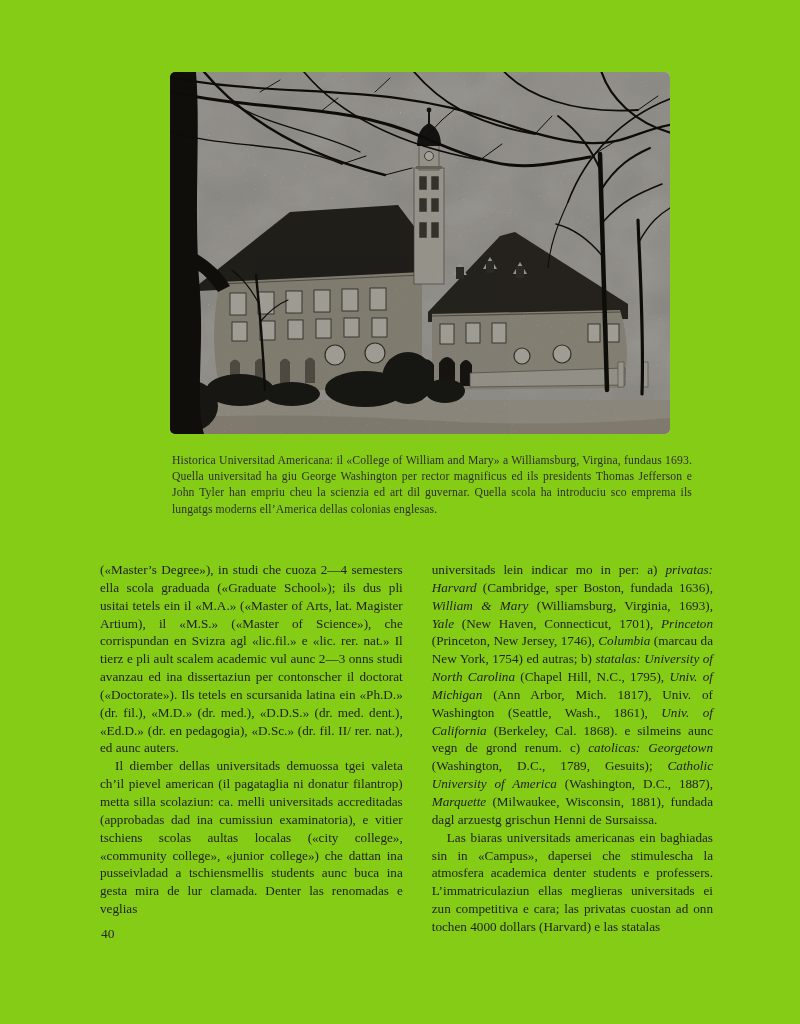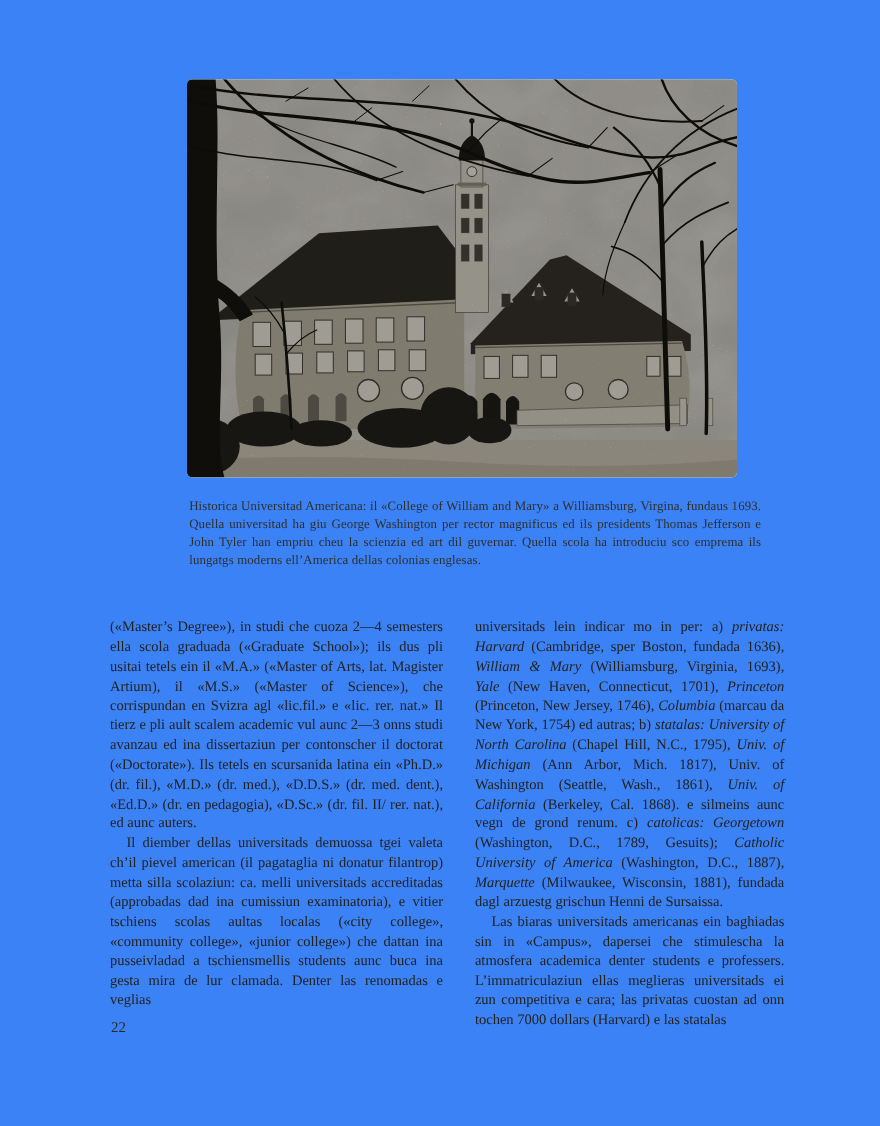--- a/index.html
+++ b/index.html
@@ -1,19 +1,19 @@
 <!DOCTYPE html>
 <html><head>
 <meta charset="utf-8">
 <style>
   html,body{margin:0;padding:0;background:#e9e9e7;}
   .page{
     position:relative;
     width:800px;height:1024px;
-    background:#3b82f6;
+    background:#84cc16;
     font-family:"Liberation Serif", serif;
     color:#24231f;
     margin:0 auto;
     overflow:hidden;
   }
   .figure{
     position:absolute;left:170px;top:72px;width:500px;height:362px;
     border-radius:5px;overflow:hidden;background:#e6e3db;
   }
   .figure svg{display:block;width:100%;height:100%;}
@@ -210,19 +210,19 @@
     <p>Historica Universitad Americana: il «College of William and Mary» a Williamsburg, Virgina, fundaus 1693. Quella universitad ha giu George Washington per rector magnificus ed ils presidents Thomas Jefferson e John Tyler han empriu cheu la scienzia ed art dil guvernar. Quella scola ha introduciu sco emprema ils lungatgs moderns ell’America dellas colonias englesas.</p>
   </div>
 
   <div class="columns">
     <div class="col-left">
         <p><span>(«Master’s Degree»), in studi che cuoza 2—4 semesters ella scola graduada («Graduate School»); ils dus pli usitai tetels ein il «M.A.» («Master of Arts, lat. Magister Artium), il «M.S.» («Master of Science»), che corrispundan en Svizra agl «lic.fil.» e «lic. rer. nat.» Il tierz e pli ault scalem academic vul aunc 2—3 onns studi avanzau ed ina dissertaziun per contonscher il doctorat («Doctorate»). Ils tetels en scursanida latina ein «Ph.D.» (dr. fil.), «M.D.» (dr. med.), «D.D.S.» (dr. med. dent.), «Ed.D.» (dr. en pedagogia), «D.Sc.» (dr. fil. II/ rer. nat.), ed aunc auters.</span></p>
         <p class="indent"><span>Il diember dellas universitads demuossa tgei valeta ch’il pievel american (il pagataglia ni donatur filantrop) metta silla scolaziun: ca. melli universitads accreditadas (approbadas dad ina cumissiun examinatoria), e vitier tschiens scolas aultas localas («city college», «community college», «junior college») che dattan ina pusseivladad a tschiensmellis students aunc buca ina gesta mira de lur clamada. Denter las renomadas e veglias</span></p>
       </div>
     <div class="col-right">
         <p><span>universitads lein indicar mo in per: a) </span><span class="it">privatas: Harvard </span><span>(Cambridge, sper Boston, fundada 1636), </span><span class="it">William &amp; Mary </span><span>(Williamsburg, Virginia, 1693), </span><span class="it">Yale </span><span>(New Haven, Connecticut, 1701), </span><span class="it">Princeton </span><span>(Princeton, New Jersey, 1746), </span><span class="it">Columbia </span><span>(marcau da New York, 1754) ed autras; b) </span><span class="it">statalas: University of North Carolina </span><span>(Chapel Hill, N.C., 1795), </span><span class="it">Univ. of Michigan </span><span>(Ann Arbor, Mich. 1817), Univ. of Washington (Seattle, Wash., 1861), </span><span class="it">Univ. of California </span><span>(Berkeley, Cal. 1868). e silmeins aunc vegn de grond renum. c) </span><span class="it">catolicas: Georgetown </span><span>(Washington, D.C., 1789, Gesuits); </span><span class="it">Catholic University of America </span><span>(Washington, D.C., 1887), </span><span class="it">Marquette </span><span>(Milwaukee, Wisconsin, 1881), fundada dagl arzuestg grischun Henni de Sursaissa.</span></p>
-        <p class="indent"><span>Las biaras universitads americanas ein baghiadas sin in «Campus», dapersei che stimulescha la atmosfera academica denter students e professers. L’immatriculaziun ellas meglieras universitads ei zun competitiva e cara; las privatas cuostan ad onn tochen 7000 dollars (Harvard) e las statalas</span></p>
+        <p class="indent"><span>Las biaras universitads americanas ein baghiadas sin in «Campus», dapersei che stimulescha la atmosfera academica denter students e professers. L’immatriculaziun ellas meglieras universitads ei zun competitiva e cara; las privatas cuostan ad onn tochen 4000 dollars (Harvard) e las statalas</span></p>
       </div>
   </div>
 
-  <div class="pagenum">22</div>
+  <div class="pagenum">40</div>
 
 </div>
 
 </body></html>

